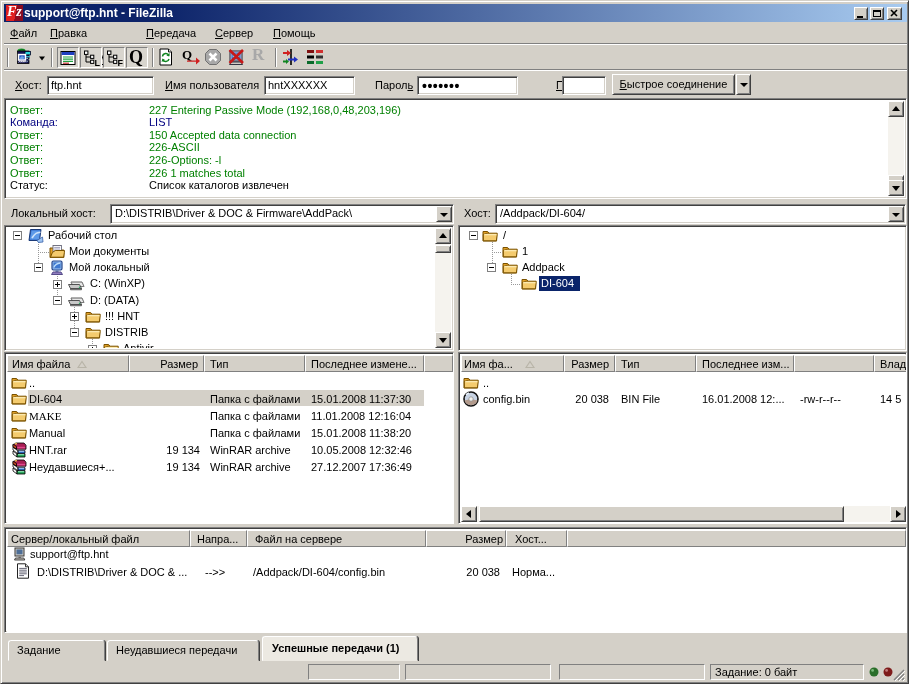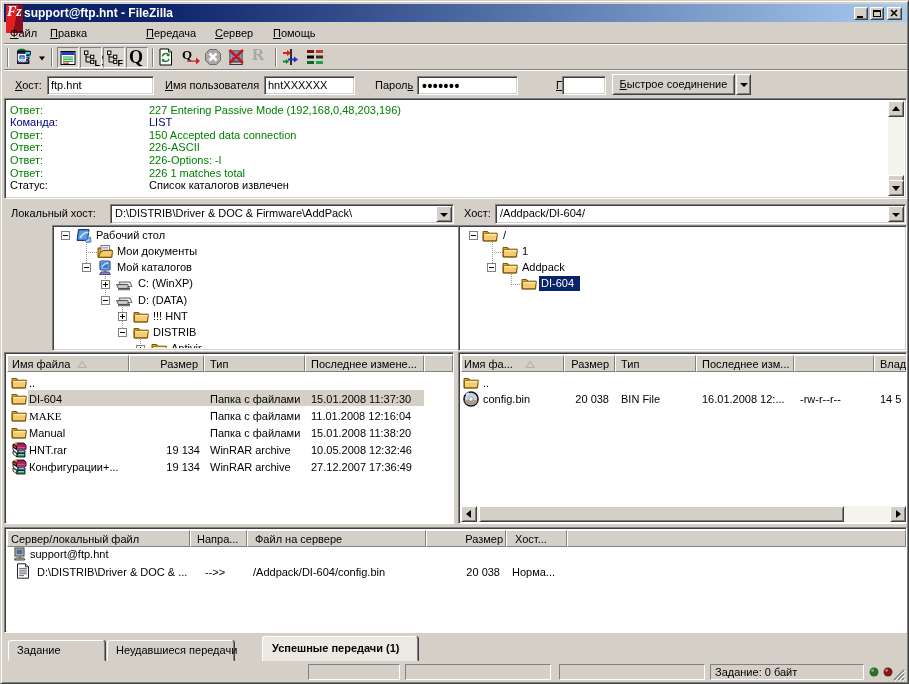--- a/index.html
+++ b/index.html
@@ -93,21 +93,21 @@
   <path d="M9.5 0.8 L9.5 3.8 L12.5 3.8" fill="#d8d8d8" stroke="#222" stroke-width="0.9"></path>
   <path d="M3.2 5.4 L10.8 5.4 M3.2 7.2 L10.8 7.2 M3.2 9 L10.8 9 M3.2 10.8 L10.8 10.8 M3.2 12.6 L8 12.6" stroke="#556" stroke-width="0.9"></path>
 </symbol>
 <symbol id="sorttri" viewBox="0 0 10 9">
   <path d="M5 1.5 L9 7.5 L1 7.5 Z" fill="none" stroke="#b8b4a8" stroke-width="1.2"></path>
 </symbol>
 </defs>
 </svg>
 
 <div class="abs" id="titlebar" style="left:3px;top:3px;width:903px;height:18px;background:linear-gradient(to right,#0c2369 0%,#0c2369 17%,#a8cbf0 100%);">
-  <div class="abs" style="left:2px;top:1px;width:17px;height:28px;background:linear-gradient(100deg,#e02020 55%,#8a0c20 56%);">
+  <div class="abs" style="left:2px;top:1px;width:17px;height:16px;background:linear-gradient(100deg,#e02020 55%,#8a0c20 56%);">
     <span style="position:absolute;left:1px;top:-1px;color:#fff;font-weight:bold;font-style:italic;font-size:14px;font-family:'Liberation Serif',serif;">Fz</span>
   </div>
   <div class="abs" style="left:20px;top:1px;font-weight:bold;font-size:12px;color:#fff;line-height:16px;">support@ftp.hnt - FileZilla</div>
   <div class="raised abs" style="left:850px;top:3px;width:14px;height:13px;">
         <div class="abs" style="left:2px;top:8px;width:6px;height:2px;background:#000;"></div>
       </div>
   <div class="raised abs" style="left:866px;top:3px;width:14px;height:13px;">
         <div class="abs" style="left:2px;top:2px;width:8px;height:7px;border:1px solid #000;border-top:2px solid #000;"></div>
       </div>
   <div class="raised abs" style="left:883px;top:3px;width:15px;height:13px;">
@@ -268,41 +268,41 @@
   <div class="sunken abs" style="left:106px;top:5px;width:344px;height:20px;">
     <span class="t" style="left:4px;top:2px;">D:\DISTRIB\Driver &amp; DOC &amp; Firmware\AddPack\</span>
     <div class="raised abs" style="right:1px;top:1px;width:16px;height:16px;">
           <svg width="14" height="14">
             <path d="M3 6 L11 6 L7 10 Z" fill="#000"></path>
           </svg>
         </div>
   </div>
 </div>
 
-<div class="sunken abs" id="ltree" style="left:3px;top:224px;width:450px;height:126px;margin-left:48px;">
+<div class="sunken abs" id="ltree" style="left:3px;top:224px;width:450px;height:126px;">
   <div id="ltree-in" style="position:absolute;left:2px;top:2px;width:430px;height:120px;overflow:hidden;">
     <div class="dotv" style="left:31px;top:14px;height:26px;"></div>
     <div class="dotv" style="left:50px;top:46px;height:27px;"></div>
     <div class="dotv" style="left:67px;top:79px;height:26px;"></div>
     <div class="dotv" style="left:85px;top:111px;height:11px;"></div>
     <div class="doth" style="left:31px;top:24px;width:11px;"></div>
     <div class="ebox" style="left:6px;top:3px;"></div>
     <svg width="16" height="16" style="left:21px;top:0px;">
           <use href="#desktop"></use>
         </svg>
     <span class="t" style="left:41px;top:1px;">Рабочий стол</span>
     <svg width="16" height="16" style="left:42px;top:16px;">
           <use href="#mydocs"></use>
         </svg>
     <span class="t" style="left:62px;top:17px;">Мои документы</span>
     <div class="ebox" style="left:27px;top:35px;"></div>
     <svg width="16" height="16" style="left:42px;top:32px;">
           <use href="#mycomp"></use>
         </svg>
-    <span class="t" style="left:62px;top:33px;">Мой каталогов</span>
+    <span class="t" style="left:62px;top:33px;">Мой локальный</span>
     <div class="ebox plus" style="left:46px;top:52px;"></div>
     <svg width="18" height="16" style="left:60px;top:49px;">
           <use href="#drive"></use>
         </svg>
     <span class="t" style="left:83px;top:49px;">C: (WinXP)</span>
     <div class="ebox" style="left:46px;top:68px;"></div>
     <svg width="18" height="16" style="left:60px;top:65px;">
           <use href="#drive"></use>
         </svg>
     <span class="t" style="left:83px;top:66px;">D: (DATA)</span>
@@ -430,21 +430,21 @@
     <div class="row" style="left:0;top:87px;">
           <span class="t" style="left:22px;">HNT.rar</span>
           <span class="t" style="left:122px;width:71px;text-align:right;">19 134</span>
           <span class="t" style="left:203px;">WinRAR archive</span>
           <span class="t" style="left:304px;">10.05.2008 12:32:46</span>
         </div>
     <svg width="16" height="16" style="left:4px;top:104px;">
           <use href="#winrar"></use>
         </svg>
     <div class="row" style="left:0;top:104px;">
-          <span class="t" style="left:22px;">Конфигурации+...</span>
+          <span class="t" style="left:22px;">Неудавшиеся+...</span>
           <span class="t" style="left:122px;width:71px;text-align:right;">19 134</span>
           <span class="t" style="left:203px;">WinRAR archive</span>
           <span class="t" style="left:304px;">27.12.2007 17:36:49</span>
         </div>
   </div>
 </div>
 
 <div class="sunken abs" id="rlist" style="left:457px;top:351px;width:449px;height:172px;">
   <div id="rlist-in" style="position:absolute;left:2px;top:2px;width:445px;height:168px;overflow:hidden;background:#fff;">
     <div class="hcell" style="left:0;width:103px;">
@@ -531,21 +531,21 @@
           <span class="t" style="left:419px;width:74px;text-align:right;">20 038</span>
           <span class="t" style="left:505px;">Норма...</span>
         </div>
   </div>
 </div>
 
 <div class="abs" id="tabs" style="left:3px;top:632px;width:903px;height:29px;">
   <div class="abs" style="left:4px;top:7px;width:97px;height:21px;background:#d4d0c8;border:1px solid;border-color:#fff #808080 #d4d0c8 #fff;border-radius:3px 3px 0 0;box-shadow:1px 0 0 #404040;">
     <span class="t" style="left:8px;top:3px;">Задание</span>
   </div>
-  <div class="abs" style="left:103px;top:7px;width:127px;height:21px;background:#d4d0c8;border:1px solid;border-color:#fff #808080 #d4d0c8 #fff;border-radius:3px 3px 0 0;box-shadow:1px 0 0 #404040;">
+  <div class="abs" style="left:103px;top:7px;width:152px;height:21px;background:#d4d0c8;border:1px solid;border-color:#fff #808080 #d4d0c8 #fff;border-radius:3px 3px 0 0;box-shadow:1px 0 0 #404040;">
     <span class="t" style="left:8px;top:3px;">Неудавшиеся передачи</span>
   </div>
   <div class="abs" style="left:258px;top:3px;width:156px;height:25px;background:#ece9e2;border:1px solid;border-color:#fff #808080 #ece9e2 #fff;border-radius:3px 3px 0 0;box-shadow:1px 0 0 #404040;">
     <span class="t" style="left:9px;top:5px;font-weight:bold;">Успешные передачи (1)</span>
   </div>
 </div>
 
 <div class="abs" id="statusbar" style="left:3px;top:661px;width:903px;height:21px;">
   <div class="abs sunken1" style="left:304px;top:2px;width:92px;height:16px;background:#d4d0c8;"></div>
   <div class="abs sunken1" style="left:401px;top:2px;width:146px;height:16px;background:#d4d0c8;"></div>

